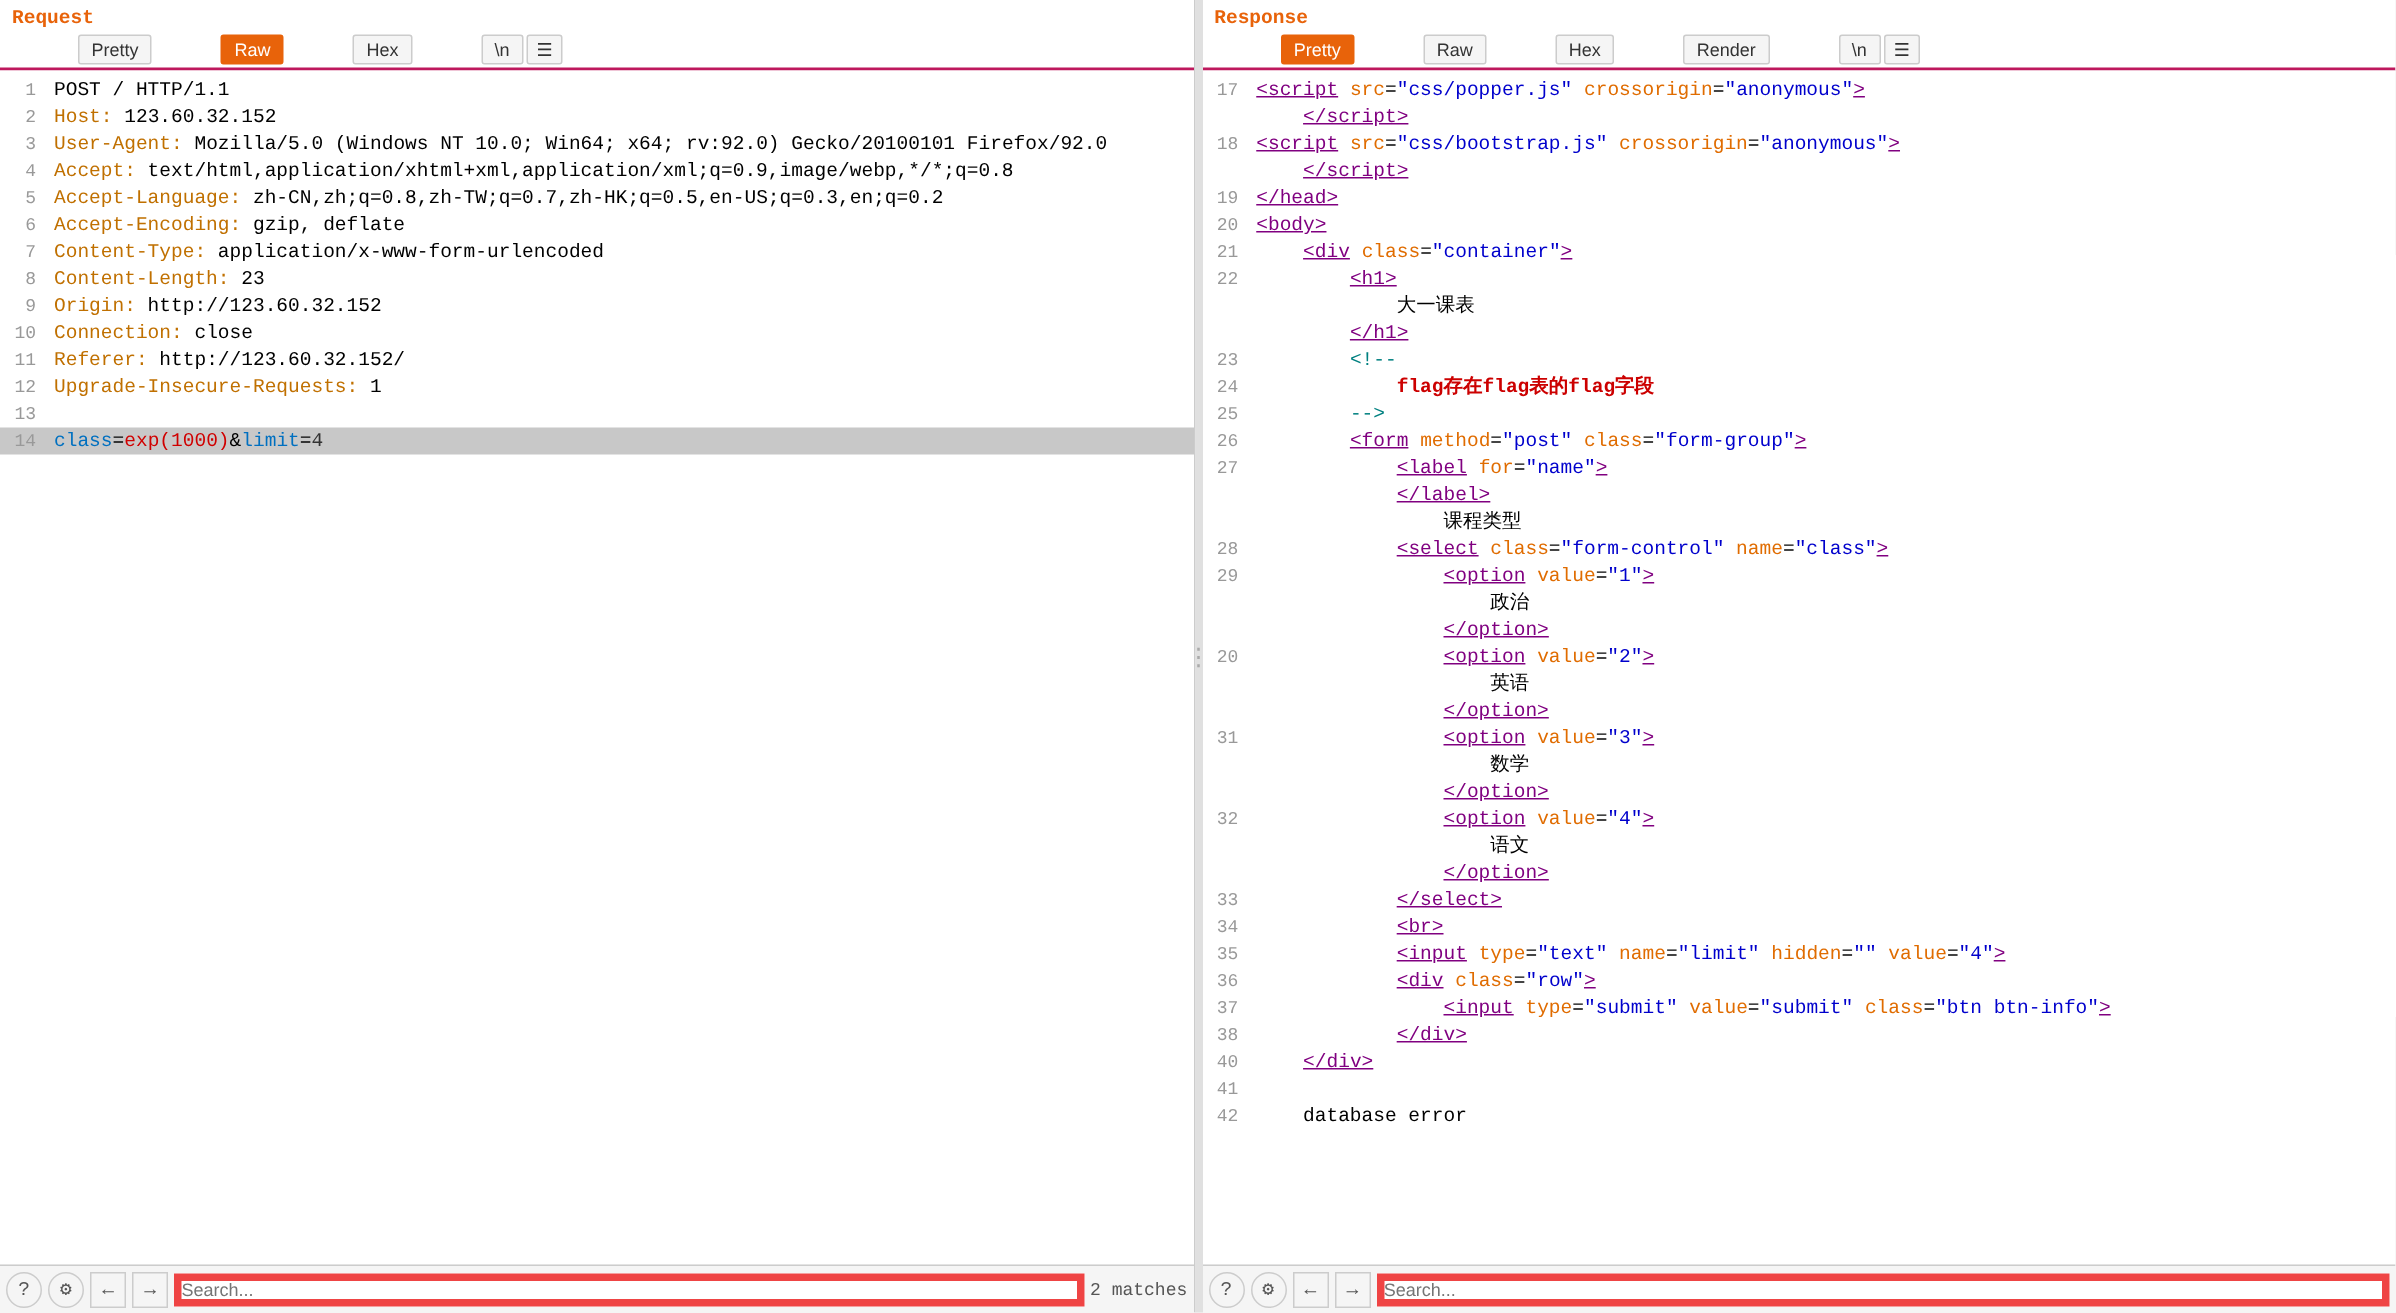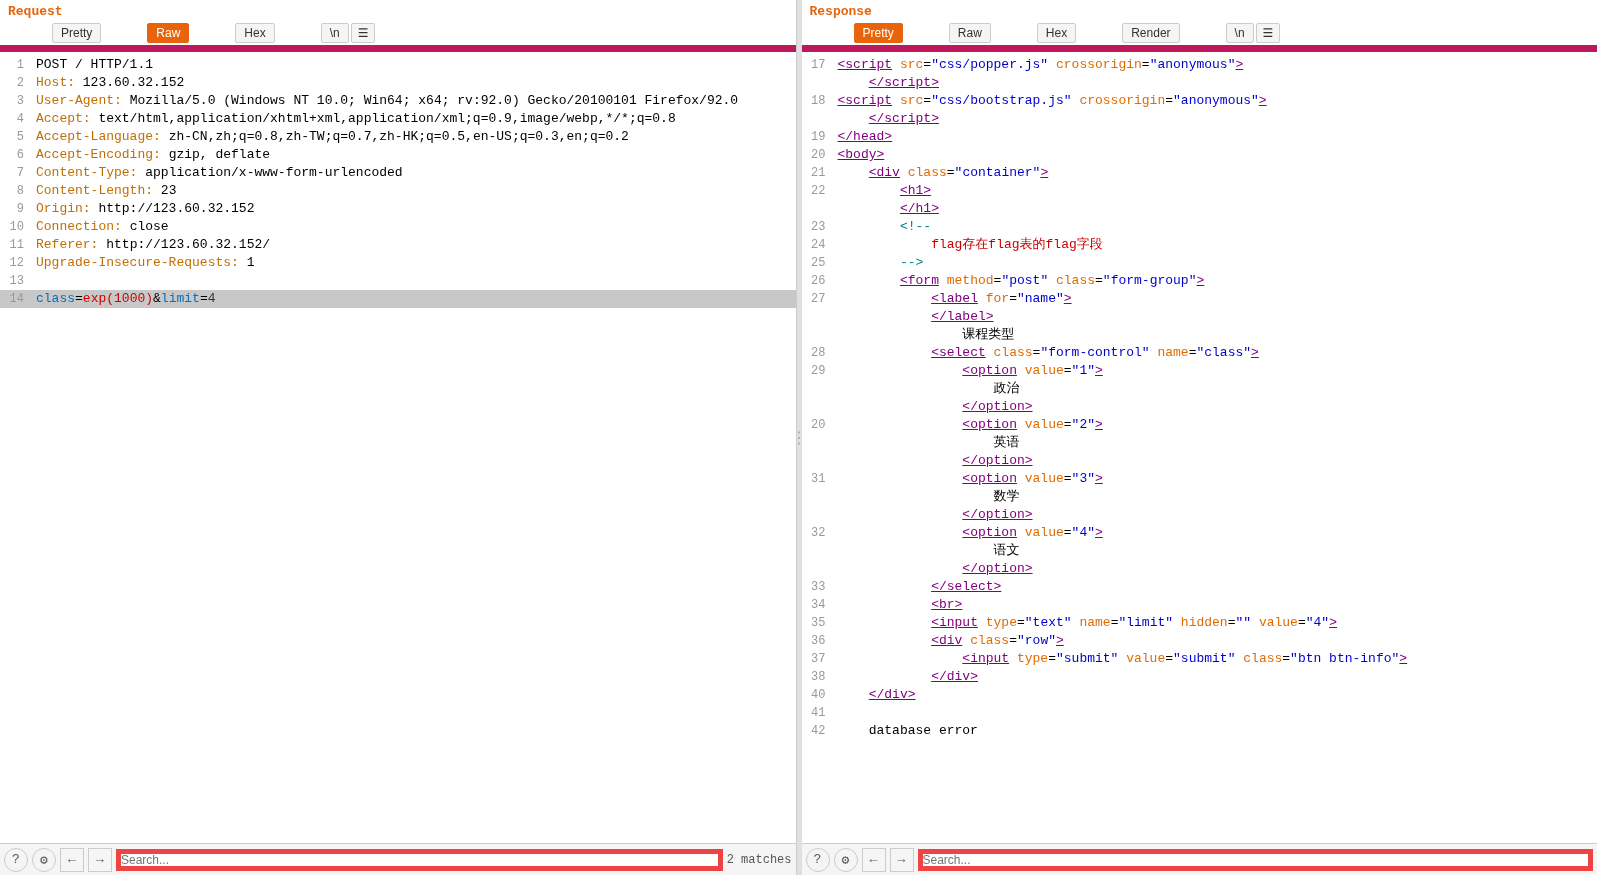--- a/index.html
+++ b/index.html
@@ -27,21 +27,21 @@
       min-width: 0;
     }
 
     .panel-left {
       border-right: 1px solid #ccc;
     }
 
     .panel-header {
       padding: 4px 23px 2px 8px;
       background: #fff;
-      border-bottom: 7px solid #be185d;
+      border-bottom: 2px solid #be185d;
     }
 
     .panel-title {
       font-weight: bold;
       font-size: 13px;
       color: #e8630a;
       margin-bottom: 4px;
     }
 
     .toolbar {
@@ -334,29 +334,33 @@
       <div class="code-line">
         <span class="line-num">21</span>
         <span class="line-content">&nbsp;&nbsp;&nbsp;&nbsp;<span class="tag">&lt;div</span> <span class="attr">class</span>=<span class="attr-value">"container"</span><span class="tag">&gt;</span></span>
       </div>
       <div class="code-line">
         <span class="line-num">22</span>
         <span class="line-content">&nbsp;&nbsp;&nbsp;&nbsp;&nbsp;&nbsp;&nbsp;&nbsp;<span class="tag">&lt;h1&gt;</span></span>
       </div>
       <div class="code-line">
         <span class="line-num"></span>
+        <span class="line-content">&nbsp;&nbsp;&nbsp;&nbsp;&nbsp;&nbsp;&nbsp;&nbsp;&nbsp;&nbsp;&nbsp;&nbsp;大一课表</span>
+      </div>
+      <div class="code-line">
+        <span class="line-num"></span>
         <span class="line-content">&nbsp;&nbsp;&nbsp;&nbsp;&nbsp;&nbsp;&nbsp;&nbsp;<span class="tag">&lt;/h1&gt;</span></span>
       </div>
       <div class="code-line">
         <span class="line-num">23</span>
         <span class="line-content">&nbsp;&nbsp;&nbsp;&nbsp;&nbsp;&nbsp;&nbsp;&nbsp;<span style="color:#008080">&lt;!--</span></span>
       </div>
       <div class="code-line">
         <span class="line-num">24</span>
-        <span class="line-content">&nbsp;&nbsp;&nbsp;&nbsp;&nbsp;&nbsp;&nbsp;&nbsp;&nbsp;&nbsp;&nbsp;&nbsp;<span style="color:#cc0000;font-weight:normal">flag存在flag表的flag字段</span></span>
+        <span class="line-content">&nbsp;&nbsp;&nbsp;&nbsp;&nbsp;&nbsp;&nbsp;&nbsp;&nbsp;&nbsp;&nbsp;&nbsp;<span style="color:#cc0000;font-weight:bold">flag存在flag表的flag字段</span></span>
       </div>
       <div class="code-line">
         <span class="line-num">25</span>
         <span class="line-content">&nbsp;&nbsp;&nbsp;&nbsp;&nbsp;&nbsp;&nbsp;&nbsp;<span style="color:#008080">--&gt;</span></span>
       </div>
       <div class="code-line">
         <span class="line-num">26</span>
         <span class="line-content">&nbsp;&nbsp;&nbsp;&nbsp;&nbsp;&nbsp;&nbsp;&nbsp;<span class="tag">&lt;form</span> <span class="attr">method</span>=<span class="attr-value">"post"</span> <span class="attr">class</span>=<span class="attr-value">"form-group"</span><span class="tag">&gt;</span></span>
       </div>
       <div class="code-line">

